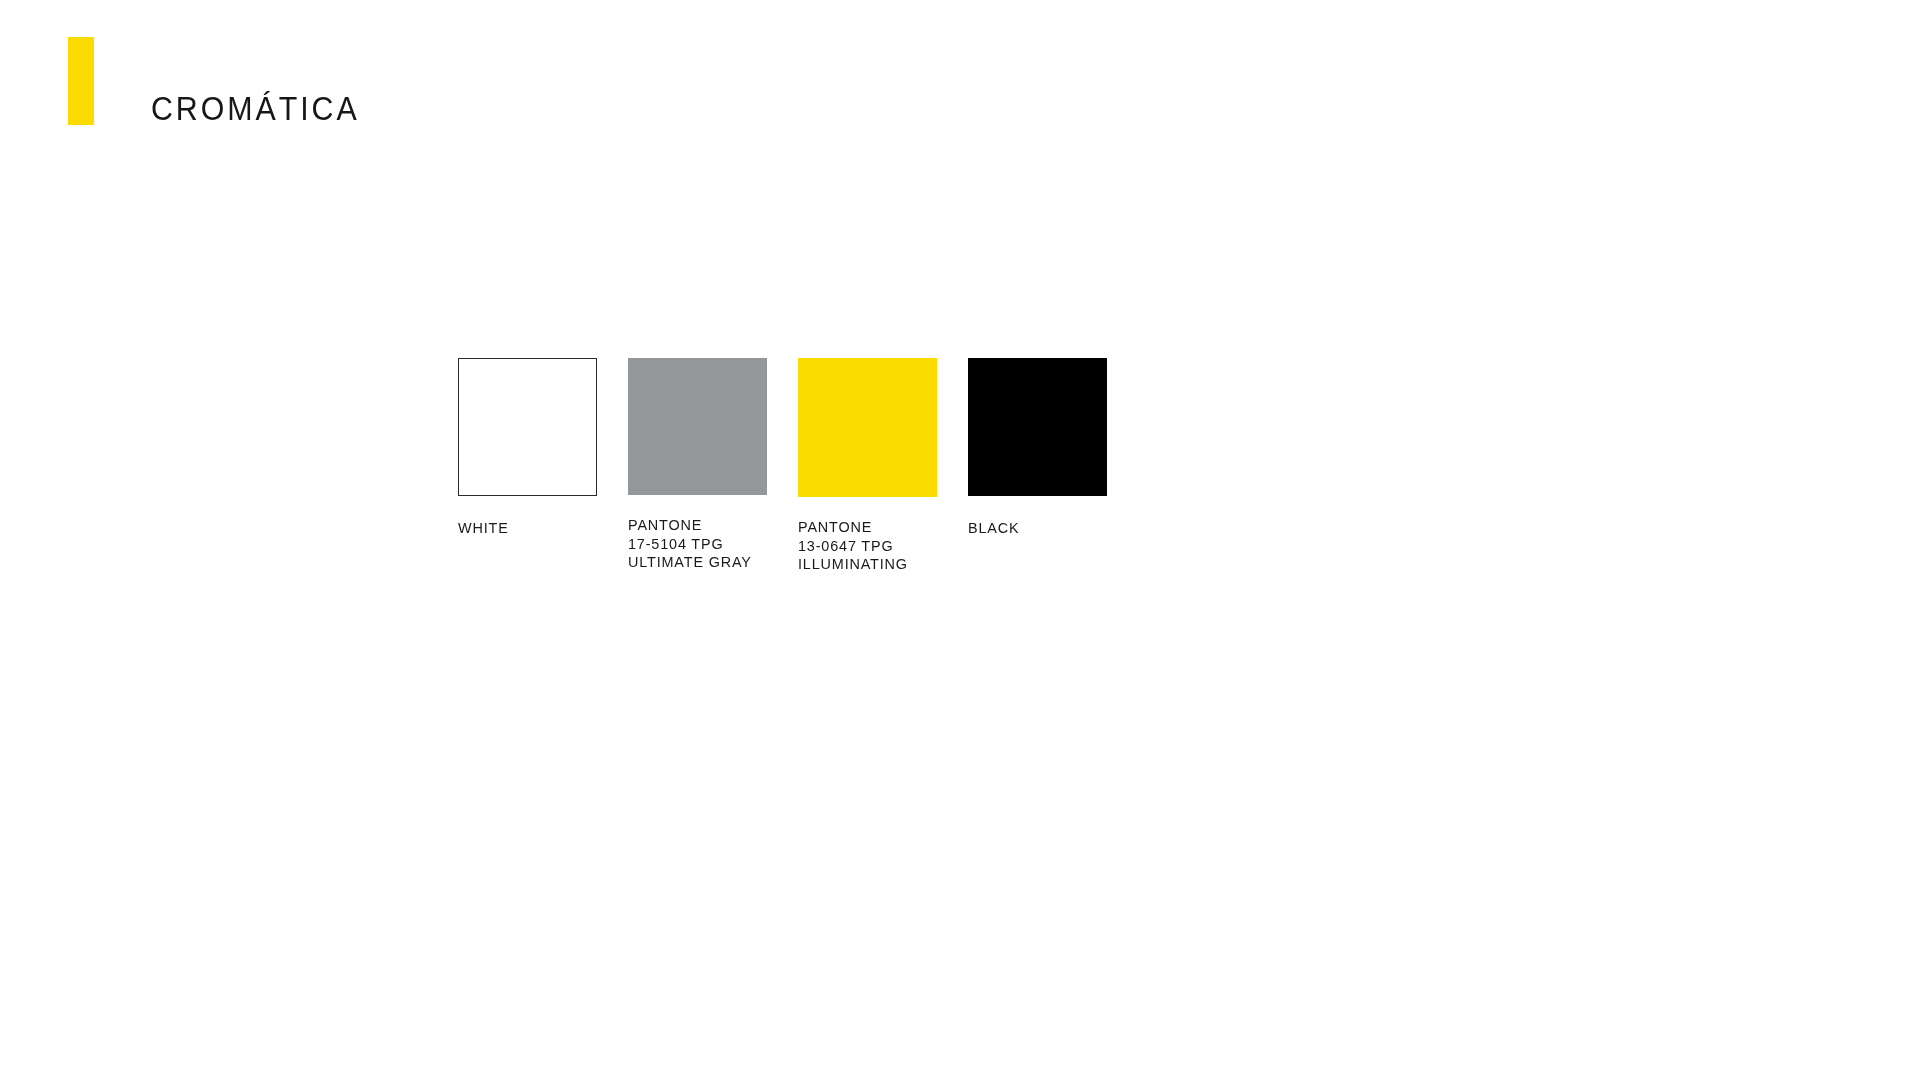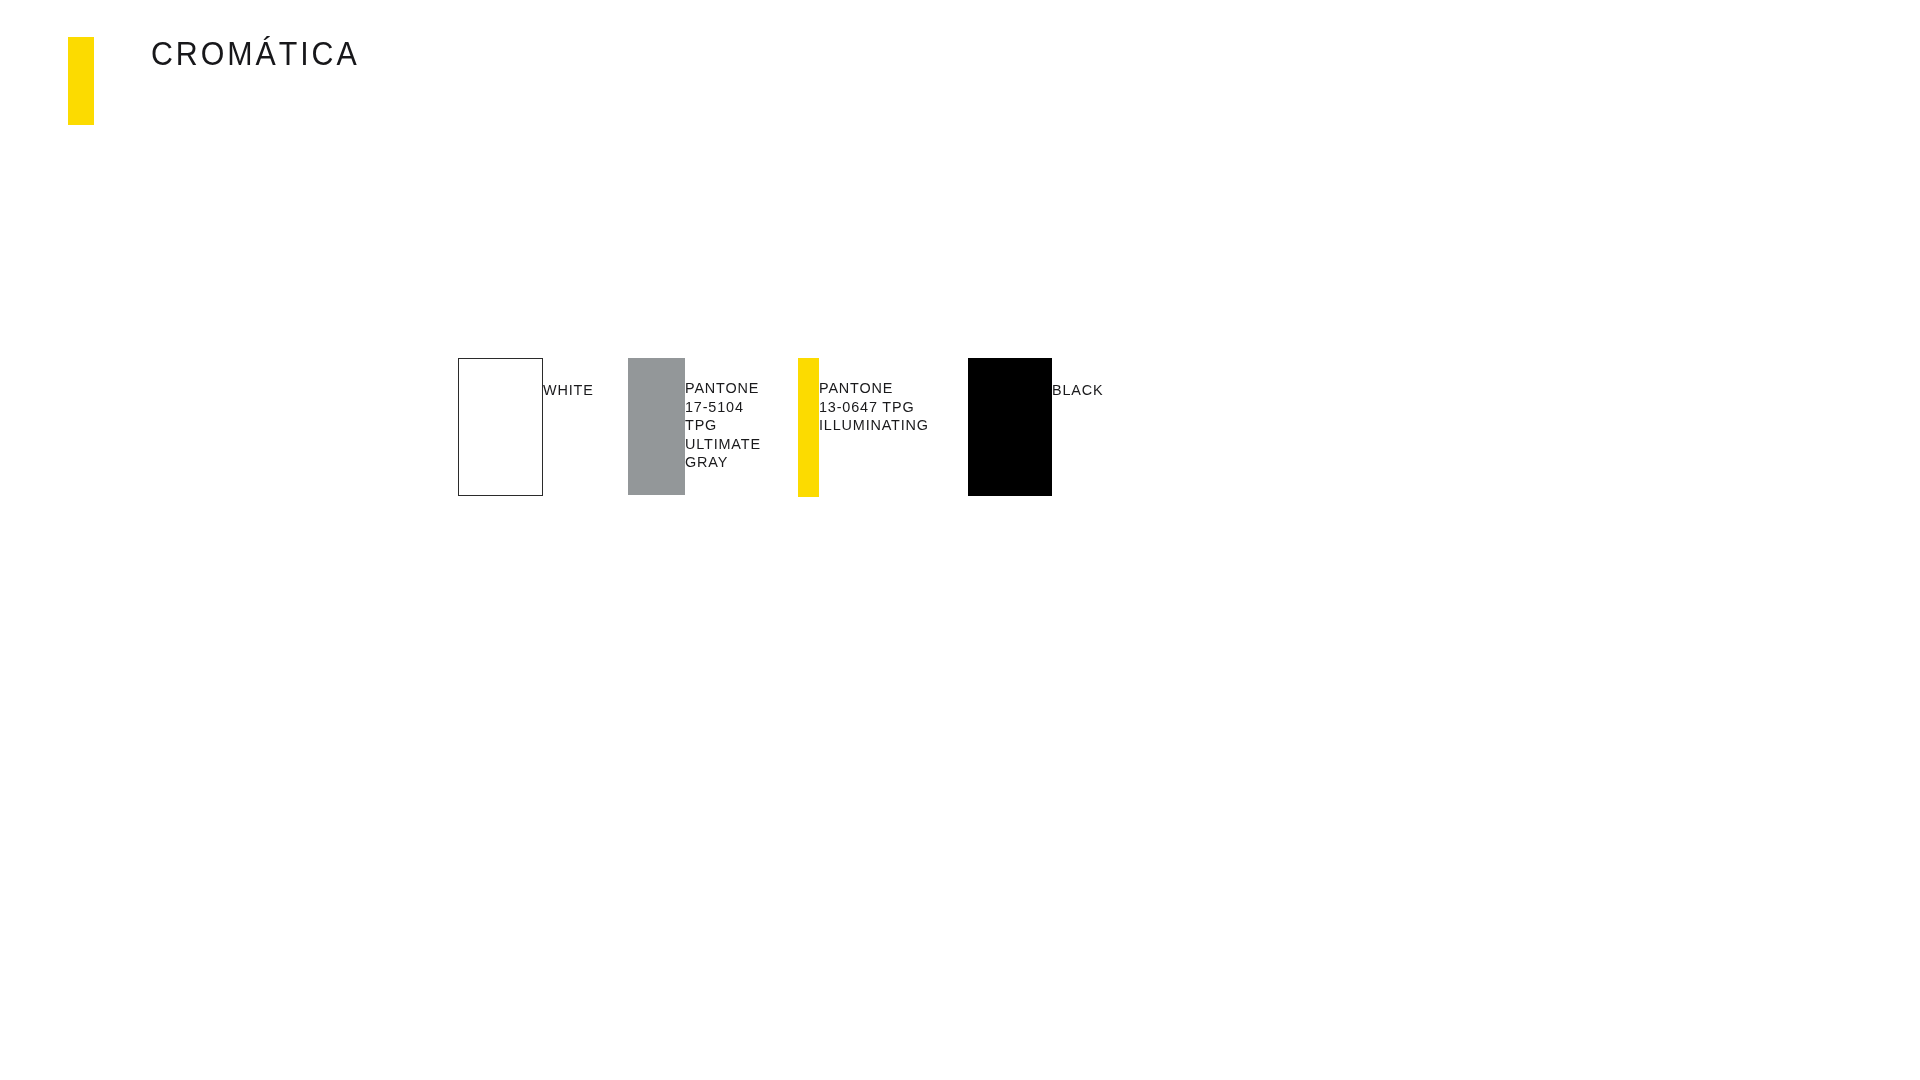--- a/index.html
+++ b/index.html
@@ -16,21 +16,21 @@
     position: relative;
     -webkit-font-smoothing: antialiased;
   }
 
   
   .header {
     position: absolute;
     left: 68px;
     top: 37px;
     display: flex;
-    align-items: flex-start;
+    align-items: flex-end;
     height: 88px;
   }
   .header-accent-bar {
     width: 26px;
     height: 88px;
     background: #FCDB00;
     flex: 0 0 auto;
   }
   .header-title {
     margin-left: 57px;
@@ -49,21 +49,21 @@
     position: absolute;
     left: 458px;
     top: 358px;
     display: flex;
     align-items: flex-start;
   }
   .swatch-cell {
     width: 139px;
     margin-right: 31px;
     display: flex;
-    flex-direction: row;
+    flex-direction: column;
     align-items: flex-start;
   }
   .swatch-cell:last-child {
     margin-right: 0;
     text-align: center;
   }
 
   .swatch-chip {
     width: 139px;
     box-sizing: border-box;

